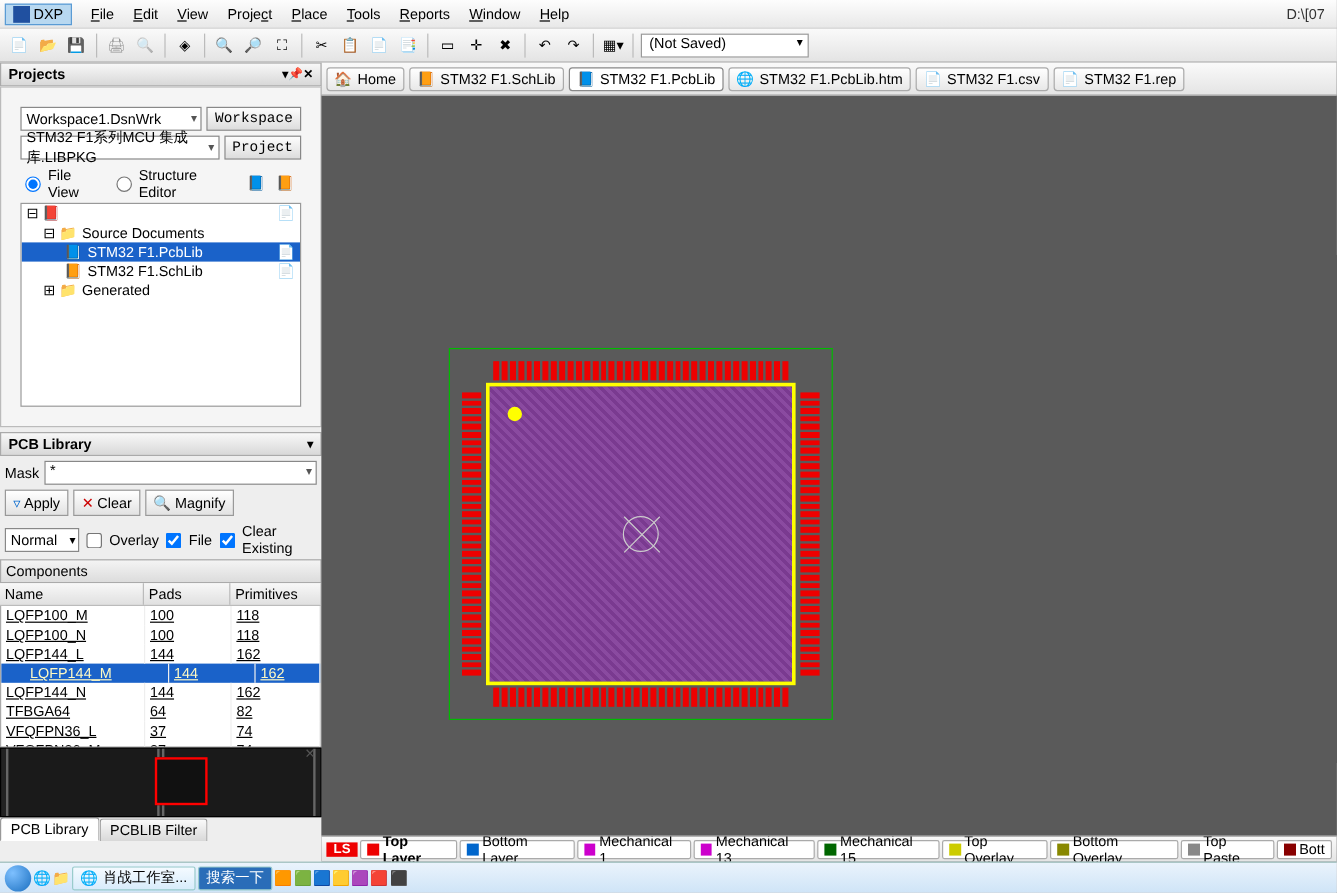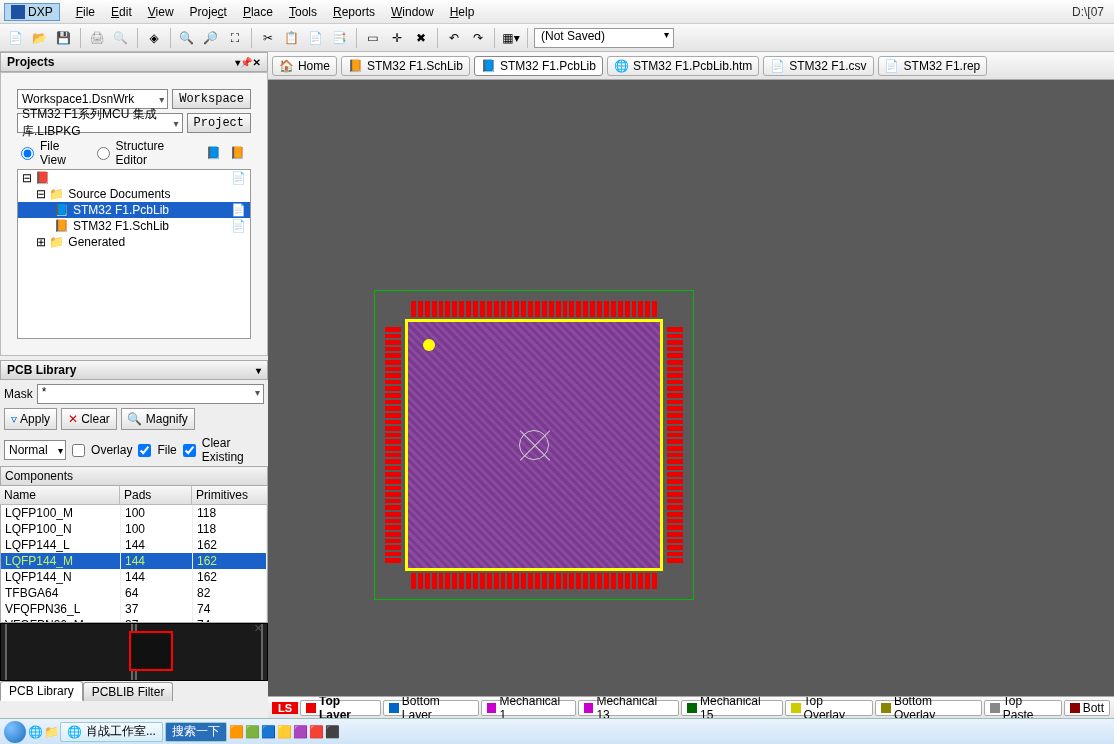--- a/index.html
+++ b/index.html
@@ -38,23 +38,23 @@
 .filter-btns { display:flex; gap:4px; padding:0 4px 4px; }
 .fbtn { background:linear-gradient(#fff,#e2e2e2); border:1px solid #999; height:22px; padding:0 6px; display:flex; align-items:center; gap:3px; }
 .opts-row { display:flex; align-items:center; gap:6px; padding:2px 4px; }
 .normal-dd { background:#fff; border:1px solid #888; height:20px; width:70px; padding:0 14px 0 4px; position:relative; display:flex; align-items:center;}
 .normal-dd:after{content:"▾"; position:absolute; right:2px; font-size:10px;}
 .comp-hdr { background:linear-gradient(#f4f4f4,#dcdcdc); border:1px solid #aaa; padding:2px 4px; }
 .grid-hdr { display:flex; background:linear-gradient(#f8f8f8,#e0e0e0); border-bottom:1px solid #bbb; }
 .grid-hdr div { padding:2px 4px; border-right:1px solid #bbb; }
 .col-name{width:120px;} .col-pads{width:72px;} .col-prim{flex:1;}
 .grid-body { background:#fff; height:118px; overflow:hidden; border:1px solid #aaa; border-top:0;}
-.grid-row { display:flex; }
+.grid-row { display:flex;text-decoration:underline; }
 .grid-row div { padding:1px 4px; border-right:1px solid #eee; }
-.grid-row.sel { background:#1a62c9; color:#bef264; }
+.grid-row.sel { background:#1a62c9; color:#fef9c3;padding-left:20px; }
 .preview-strip { height:58px; background:#222; border:1px solid #000; margin:0; position:relative; display:flex; align-items:center; justify-content:center; gap:2px;}
 .pv-seg { width:48%; height:100%; background:#1a1a1a; border-left:2px solid #666; border-right:2px solid #666;}
 .pv-chip { position:absolute; width:44px; height:40px; border:2px solid #f00; background:#111; left:128px; top:7px;}
 .bottom-tabs { display:flex; gap:0; height:20px; align-items:flex-end; }
 .btab { background:linear-gradient(#fafafa,#d8d8d8); border:1px solid #999; border-bottom:0; padding:2px 8px; border-radius:3px 3px 0 0;}
 .btab.active{ background:#fff; font-weight:normal; border-bottom:1px solid #fff;}
 .right-col { flex:1; display:flex; flex-direction:column; background:#5a5a5a; }
 .doc-tabs { background:linear-gradient(#fafafa,#e4e4e4); border-bottom:1px solid #aaa; display:flex; gap:4px; padding:3px 4px; height:28px; align-items:center;}
 .dtab { background:linear-gradient(#fff,#e8e8e8); border:1px solid #aaa; border-radius:3px; padding:2px 6px; display:flex; align-items:center; gap:4px; height:20px;}
 .dtab.active { background:#fff; border-color:#888;}

